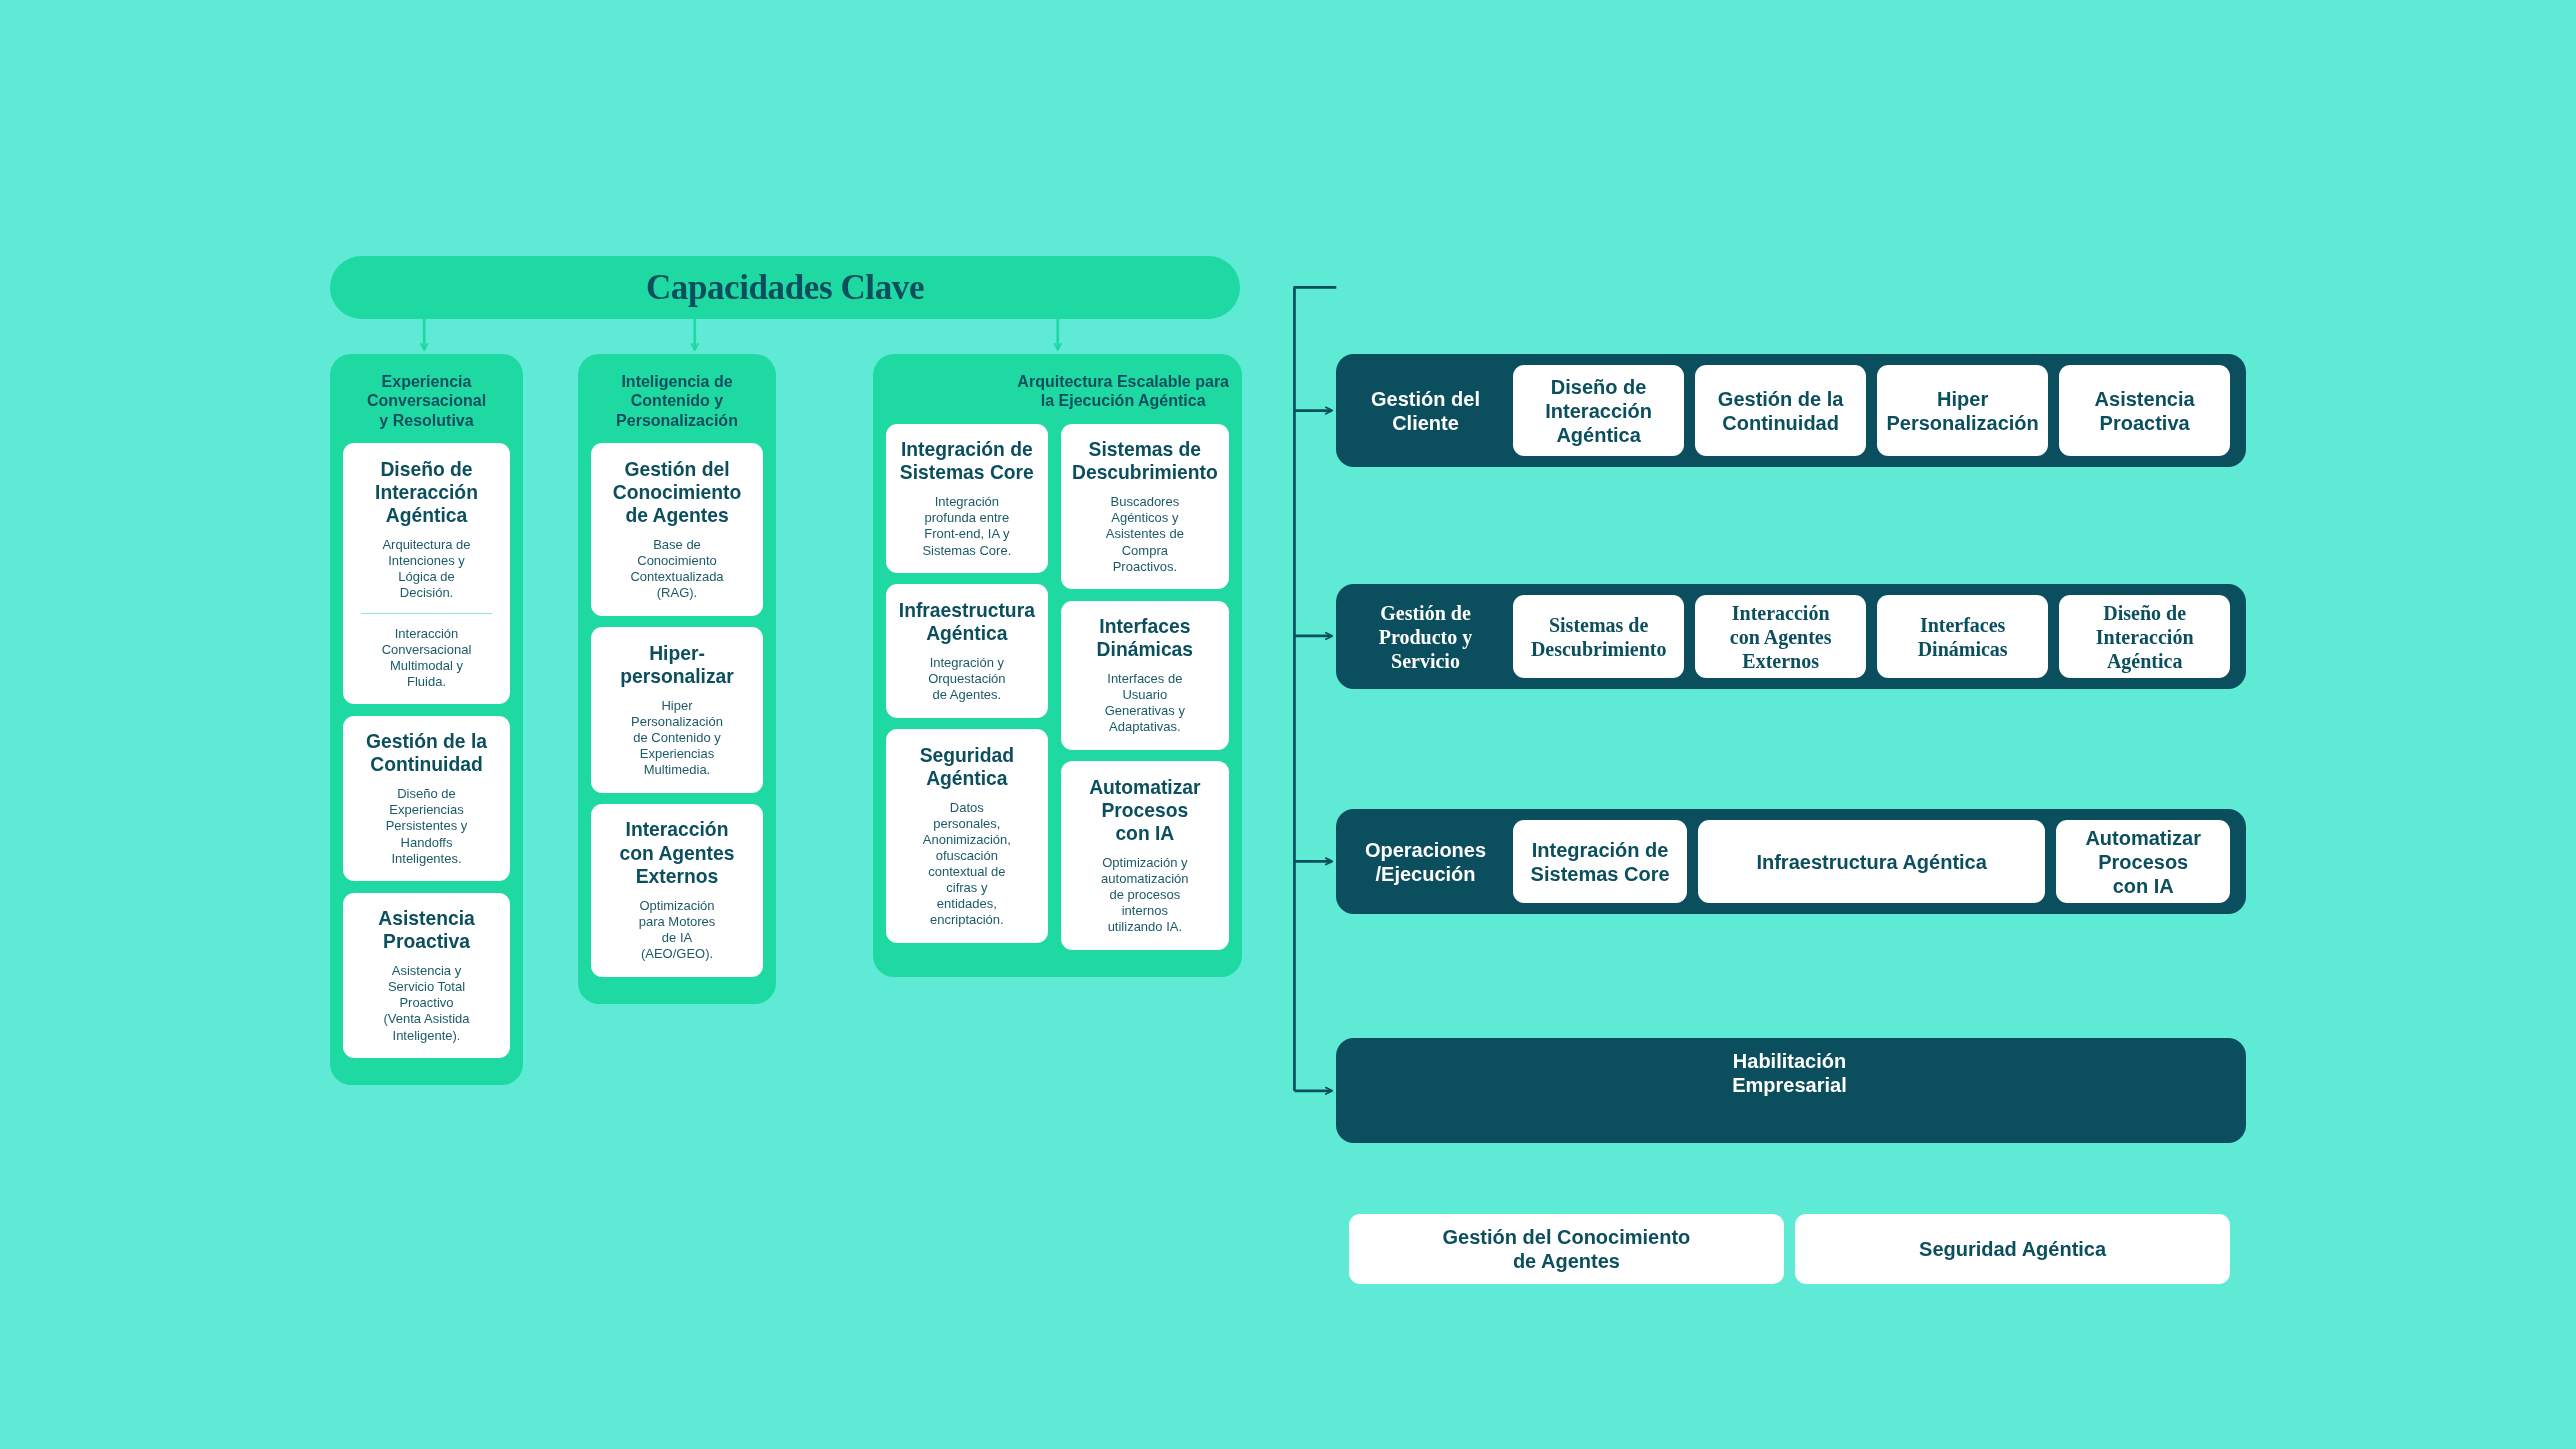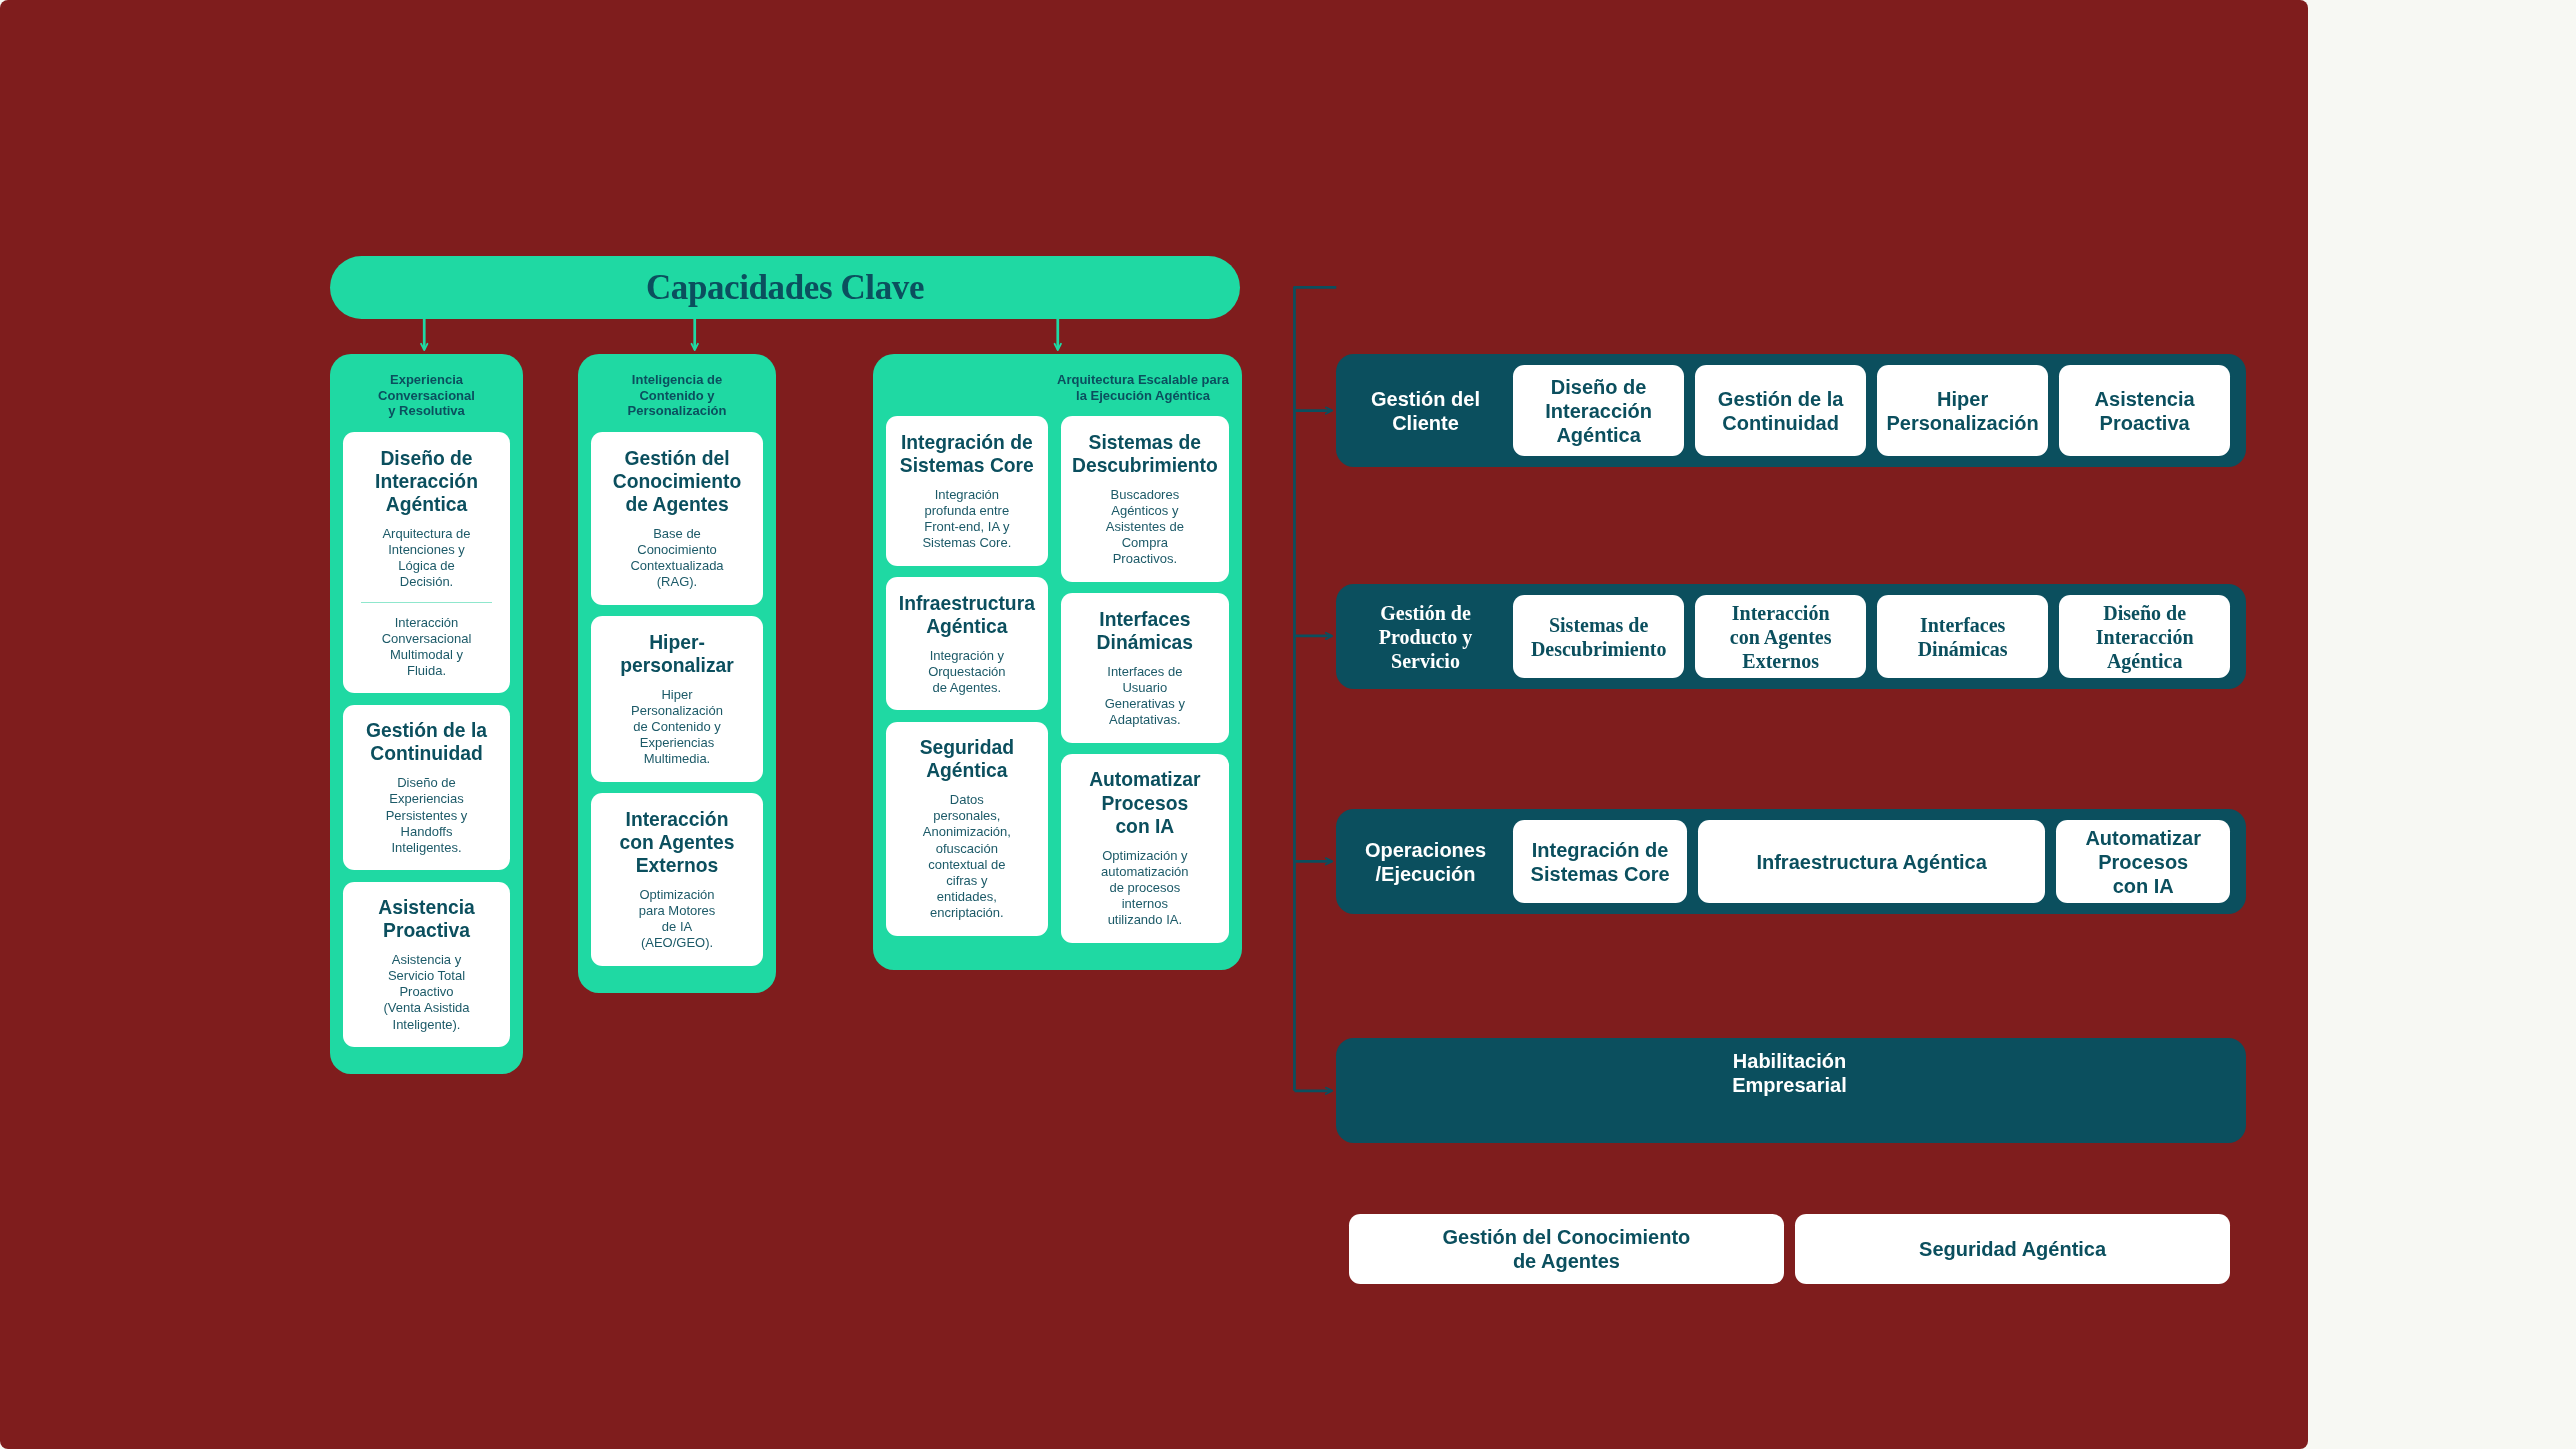--- a/index.html
+++ b/index.html
@@ -7,24 +7,23 @@
   html, body {
     width: 2576px;
     height: 1449px;
     background: #f7f8f3;
     font-family: "Liberation Sans", sans-serif;
     overflow: hidden;
   }
 
   #canvas {
     position: relative;
-    width: 2308px;
+    width: 2576px;
     height: 1449px;
-    background: #7f1d1d;
-    border-radius: 8px;
+    background: #5eead4;
   }
 
   
   .pill-header {
     position: absolute;
     display: flex;
     align-items: center;
     justify-content: center;
     border-radius: 39px;
     font-family: "Liberation Serif", serif;
@@ -45,21 +44,21 @@
     background: #1fd9a3;
     border-radius: 21px;
     padding: 17.7px 13px 21px 13px;
     display: flex;
     flex-direction: column;
     align-items: stretch;
   }
   .col-title {
     color: #0b4f5e;
     font-weight: 700;
-    font-size: 13px;
+    font-size: 16px;
     line-height: 1.22;
     text-align: center;
     margin-bottom: 13px;
     white-space: pre-line;
   }
   .card {
     background: #ffffff;
     border-radius: 11.3px;
     padding: 14.5px 11.3px;
     margin-bottom: 11.3px;

